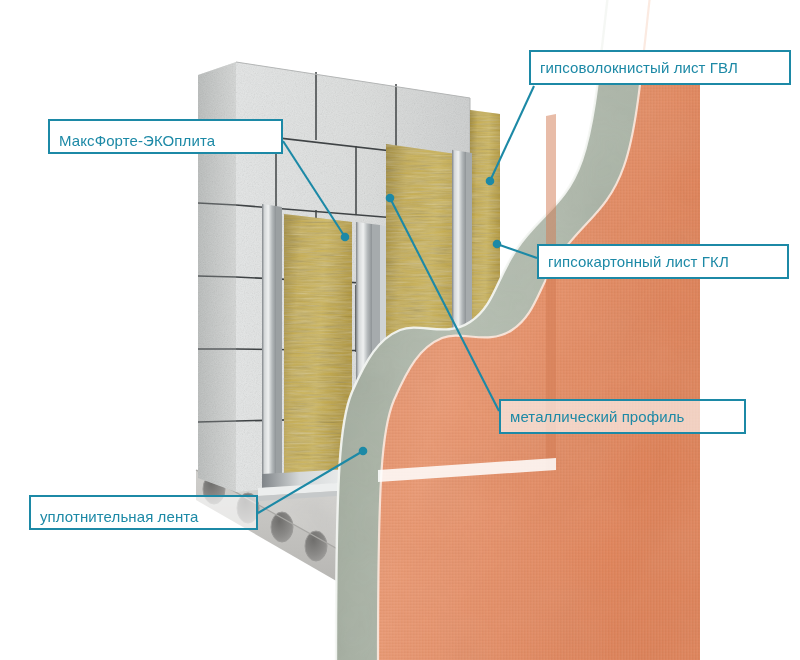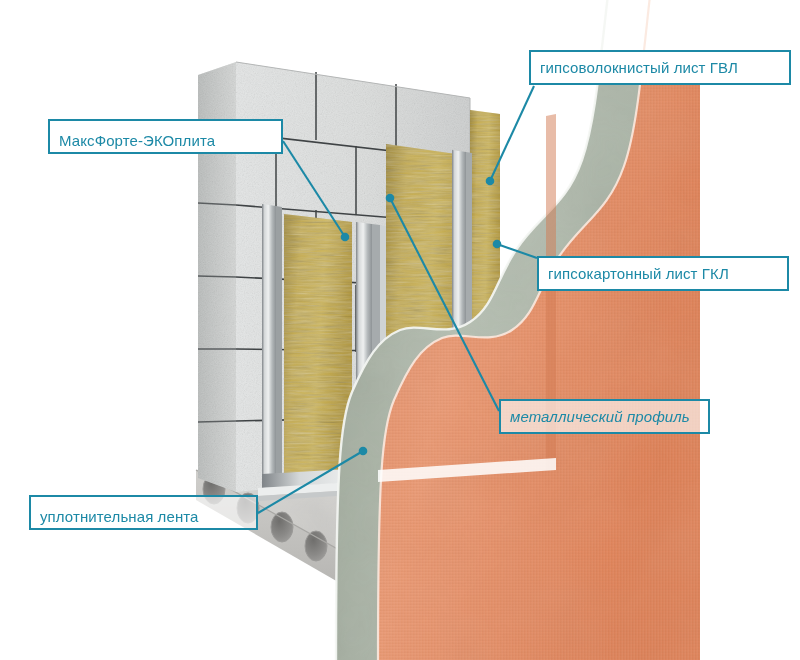--- a/index.html
+++ b/index.html
@@ -308,25 +308,25 @@
   </svg>
 
   <div class="label solid" style="left:529px;top:50px;width:262px;">
     <span>гипсоволокнистый лист ГВЛ</span>
   </div>
 
   <div class="label solid" style="left:48px;top:119px;width:235px;align-items:flex-end;">
     <span>МаксФорте-ЭКОплита</span>
   </div>
 
-  <div class="label solid" style="left:537px;top:256px;width:252px;">
+  <div class="label solid" style="left:537px;top:244px;width:252px;">
     <span>гипсокартонный лист ГКЛ</span>
   </div>
 
-  <div class="label ghost" style="left:499px;top:399px;width:211px;font-style:italic;">
+  <div class="label ghost" style="left:499px;top:399px;width:247px;">
     <span>металлический профиль</span>
   </div>
 
   <div class="label ghost" style="left:29px;top:495px;width:229px;align-items:flex-end;">
     <span>уплотнительная лента</span>
   </div>
 
 </div>
 
 </body></html>

